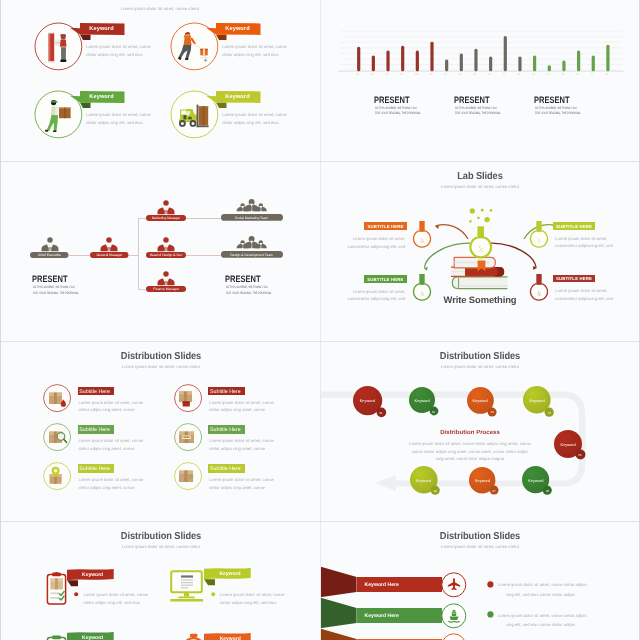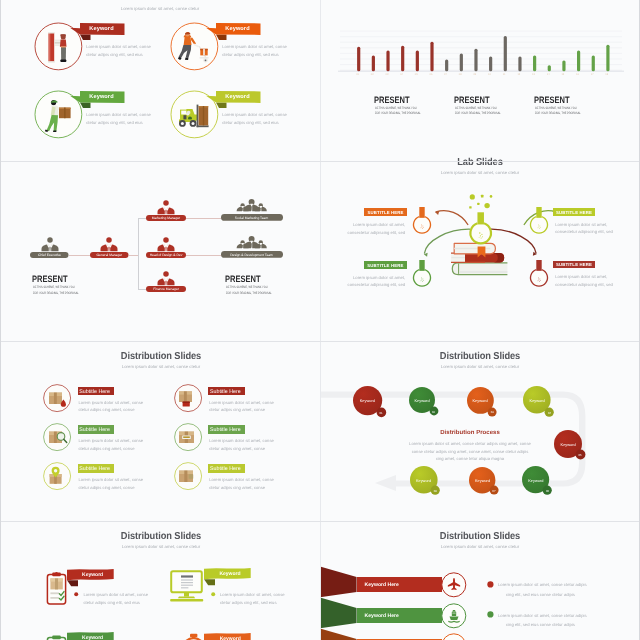--- a/index.html
+++ b/index.html
@@ -328,21 +328,21 @@
         <rect x="0" y="0" width="62.0" height="6.8" rx="3.4" fill="#6e695c"></rect>
       </svg>
       <div class="lbl" style="left:220.5px;top:91.7px;width:62.0px;font-size:3.3px;font-weight:normal">Design &amp; Development Team</div>
       <div class="pres-t" style="left:32.4px;top:112.7px;font-size:9.3px;transform:scaleX(0.81)">PRESENT</div>
       <div class="pres-s" style="left:33px;top:124.0px">OF THIS SCHEME, WE THANK YOU</div>
       <div class="pres-s" style="left:33px;top:129.6px">FOR YOUR READING, THE PROPOSAL</div>
       <div class="pres-t" style="left:225.4px;top:112.7px;font-size:9.3px;transform:scaleX(0.81)">PRESENT</div>
       <div class="pres-s" style="left:226px;top:124.0px">OF THIS SCHEME, WE THANK YOU</div>
       <div class="pres-s" style="left:226px;top:129.6px">FOR YOUR READING, THE PROPOSAL</div>
     </div>
-<div class="slide" style="left:320px;top:147px">
+<div class="slide" style="left:320px;top:161px">
       <div class="ttl" style="top:10.2px">Lab Slides</div>
       <div class="sub" style="top:23.0px">Lorem ipsum dolor sit amet, conse ctetur</div>
       <svg style="left:0;top:0" width="320" height="180">
         <path d="M116.0,65.0 C127,61.0 140.5,66.0 147.8,77.5" fill="none" stroke="#b0562e" stroke-width="1.35" stroke-linecap="round"></path>
         <path transform="translate(115.2,65.2) rotate(196)" d="M0,0 L-3.6,-2.0 L-3.6,2.0 Z" fill="#b0562e"></path>
         <path d="M204.2,77.5 C211.5,66.0 225,61.0 236.0,65.0" fill="none" stroke="#7ea63b" stroke-width="1.35" stroke-linecap="round"></path>
         <path transform="translate(236.8,65.2) rotate(-16)" d="M0,0 L-3.6,-2.0 L-3.6,2.0 Z" fill="#7ea63b"></path>
         <path d="M104.5,106.0 C106.5,93.5 128,82.0 149.5,82.2" fill="none" stroke="#6f9a55" stroke-width="1.35" stroke-linecap="round"></path>
         <path transform="translate(103.8,107.2) rotate(188)" d="M0,0 L-3.6,-2.0 L-3.6,2.0 Z" fill="#6f9a55"></path>
         <path d="M171.0,82.2 C192.5,82.0 214,93.5 216.0,106.0" fill="none" stroke="#7d2a1e" stroke-width="1.35" stroke-linecap="round"></path>
@@ -440,20 +440,21 @@
         <circle cx="11.90" cy="20.90" r="0.39" fill="#a6352b"></circle>
         <circle cx="10.89" cy="21.91" r="0.43" fill="#a6352b"></circle>
         <circle cx="12.37" cy="22.61" r="0.35" fill="#a6352b"></circle>
         <circle cx="11.36" cy="23.39" r="0.39" fill="#a6352b"></circle>
         <circle cx="9.95" cy="22.85" r="0.31" fill="#a6352b"></circle>
       </svg>
       <div style="position:absolute;left:232.6px;top:113.6px;width:42.8px;height:7.9px;background:#a6352b"></div>
       <div class="lbl" style="left:232.6px;top:115.39999999999999px;width:42.8px;font-size:4.3px;letter-spacing:.15px">SUBTITLE HERE</div>
       <div class="bd" style="left:235.2px;top:126.19999999999999px;width:60px;text-align:left">Lorem ipsum dolor sit amet,</div>
       <div class="bd" style="left:235.2px;top:133.79999999999998px;width:60px;text-align:left">consectetur adipiscing elit, sed</div>
+      <div style="position:absolute;left:0;top:132.8px;width:320px;text-align:center;font-size:9.4px;font-weight:bold;color:#4a4b50;letter-spacing:-0.1px">Write Something</div>
     </div>
 <div class="slide" style="left:0;top:341px">
       <div class="ttl" style="top:10.2px;width:322px">Distribution Slides</div>
       <div class="sub" style="top:22.8px;width:322px">Lorem ipsum dolor sit amet, conse ctetur</div>
       <svg style="left:42.8px;top:43.3px" width="28.2" height="28.2">
         <circle cx="14.1" cy="14.1" r="13.5" fill="#fcfcfa" stroke="#a52b20" stroke-width="0.7"></circle>
       </svg>
       <svg style="left:46.5px;top:47.0px" width="21" height="21" viewBox="0 0 21 21">
         <rect x="2.0" y="4.6" width="13.0" height="11.4" fill="#c9a271"></rect>
         <rect x="2.0" y="4.6" width="13.0" height="3.42" fill="#d7b787"></rect>

